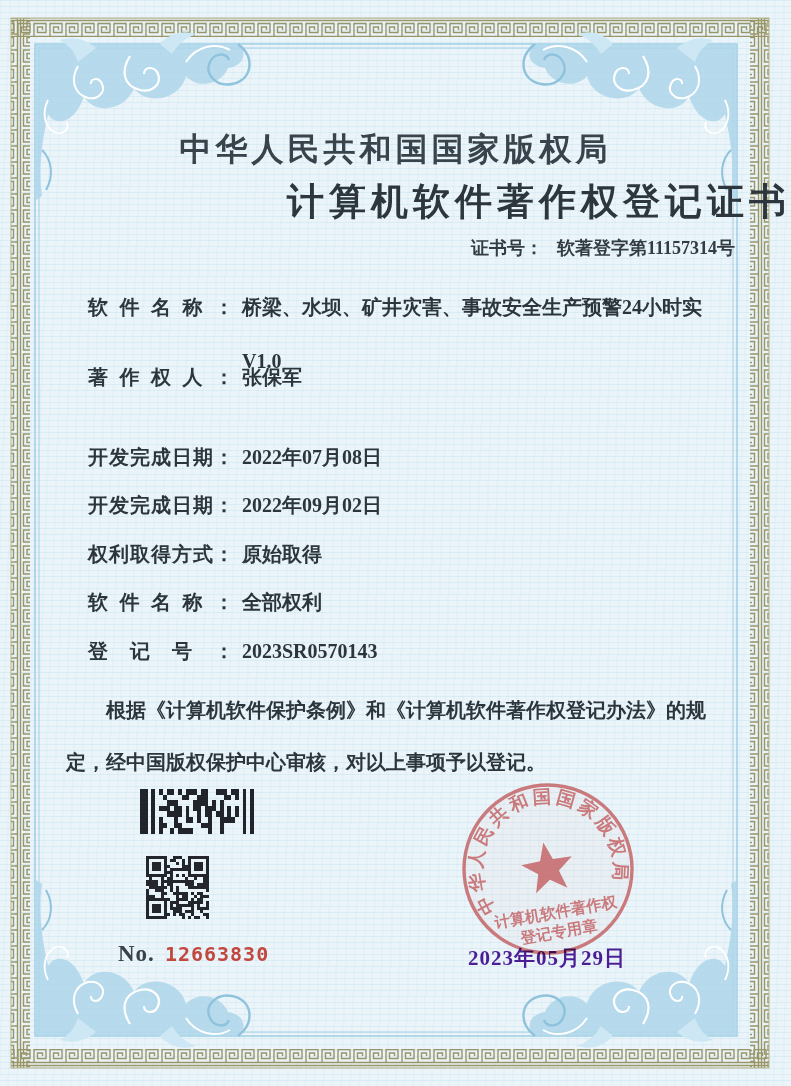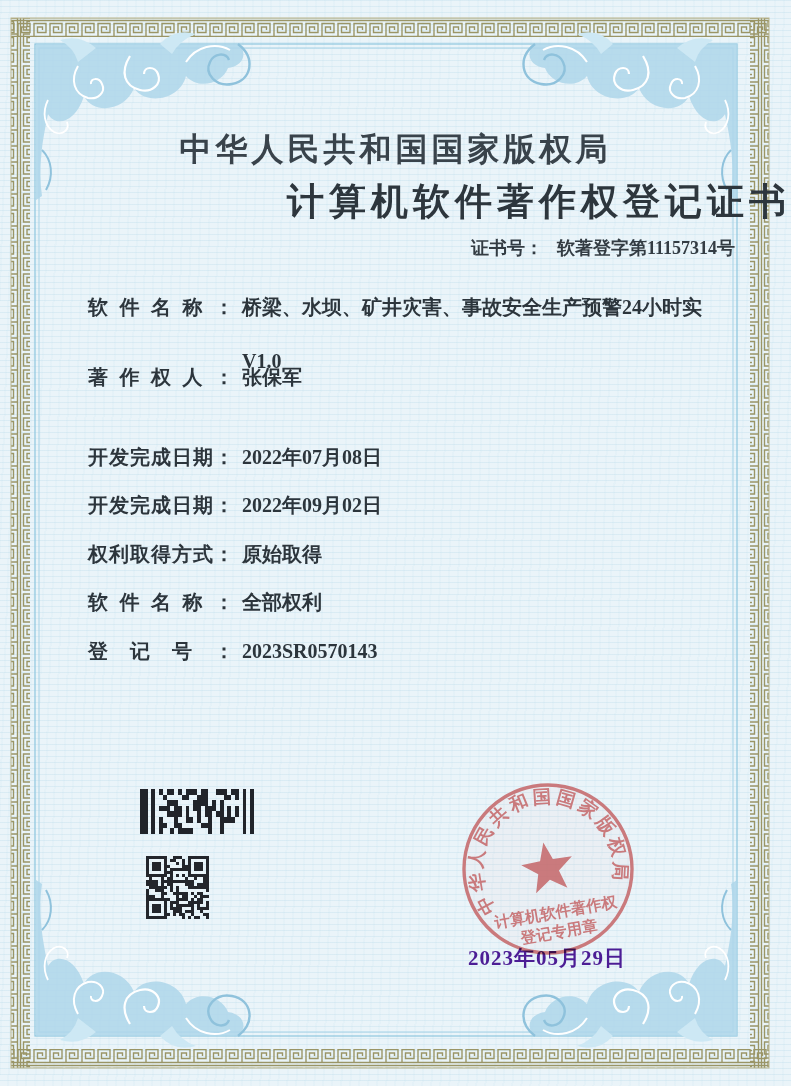--- a/index.html
+++ b/index.html
@@ -182,20 +182,21 @@
 
       <div class="field-row row-scope">
         <span class="label">软件名称：</span><span class="value">全部权利</span>
       </div>
 
       <div class="field-row row-regno">
         <span class="label">登记号：</span><span class="value">2023SR0570143</span>
       </div>
     </div>
 
+    <div class="statement">根据《计算机软件保护条例》和《计算机软件著作权登记办法》的规定，经中国版权保护中心审核，对以上事项予以登记。</div>
 
     <div class="barcode">
         <div class="bc-on"></div>
         <div class="bc-on"></div>
         <div></div>
         <div class="bc-on"></div>
         <div></div>
         <div class="bc-on"></div>
         <div></div>
         <div class="bc-on"></div>
@@ -869,20 +870,23 @@
         <div></div>
         <div class="qr-on"></div>
         <div></div>
         <div class="qr-on"></div>
         <div class="qr-on"></div>
         <div></div>
         <div></div>
         <div class="qr-on"></div>
       </div>
 
+    <div class="serial">
+      <span class="no-label">No.</span><span class="no-value">12663830</span>
+    </div>
 
     <div class="issue-date">2023年05月29日</div>
 
     <svg class="seal" viewBox="0 0 184 184" aria-hidden="true">
       <circle cx="92" cy="92" r="84" fill="rgba(230,160,160,0.05)" stroke="#c5696b" stroke-width="3.4"></circle>
       <path id="sealArc" d="M34.8,125 A66,66 0 1 1 149.2,125" fill="none"></path>
       <text font-size="18.5" font-weight="700" fill="#c5696b" letter-spacing="3.6">
         <textPath href="#sealArc" startOffset="2">中华人民共和国国家版权局</textPath>
       </text>
       <polygon fill="#c5696b" points="92,65 98.5,83.1 117.7,83.7 102.5,95.4 107.9,113.8 92,103 76.1,113.8 81.5,95.4 66.3,83.7 85.5,83.1"></polygon>

